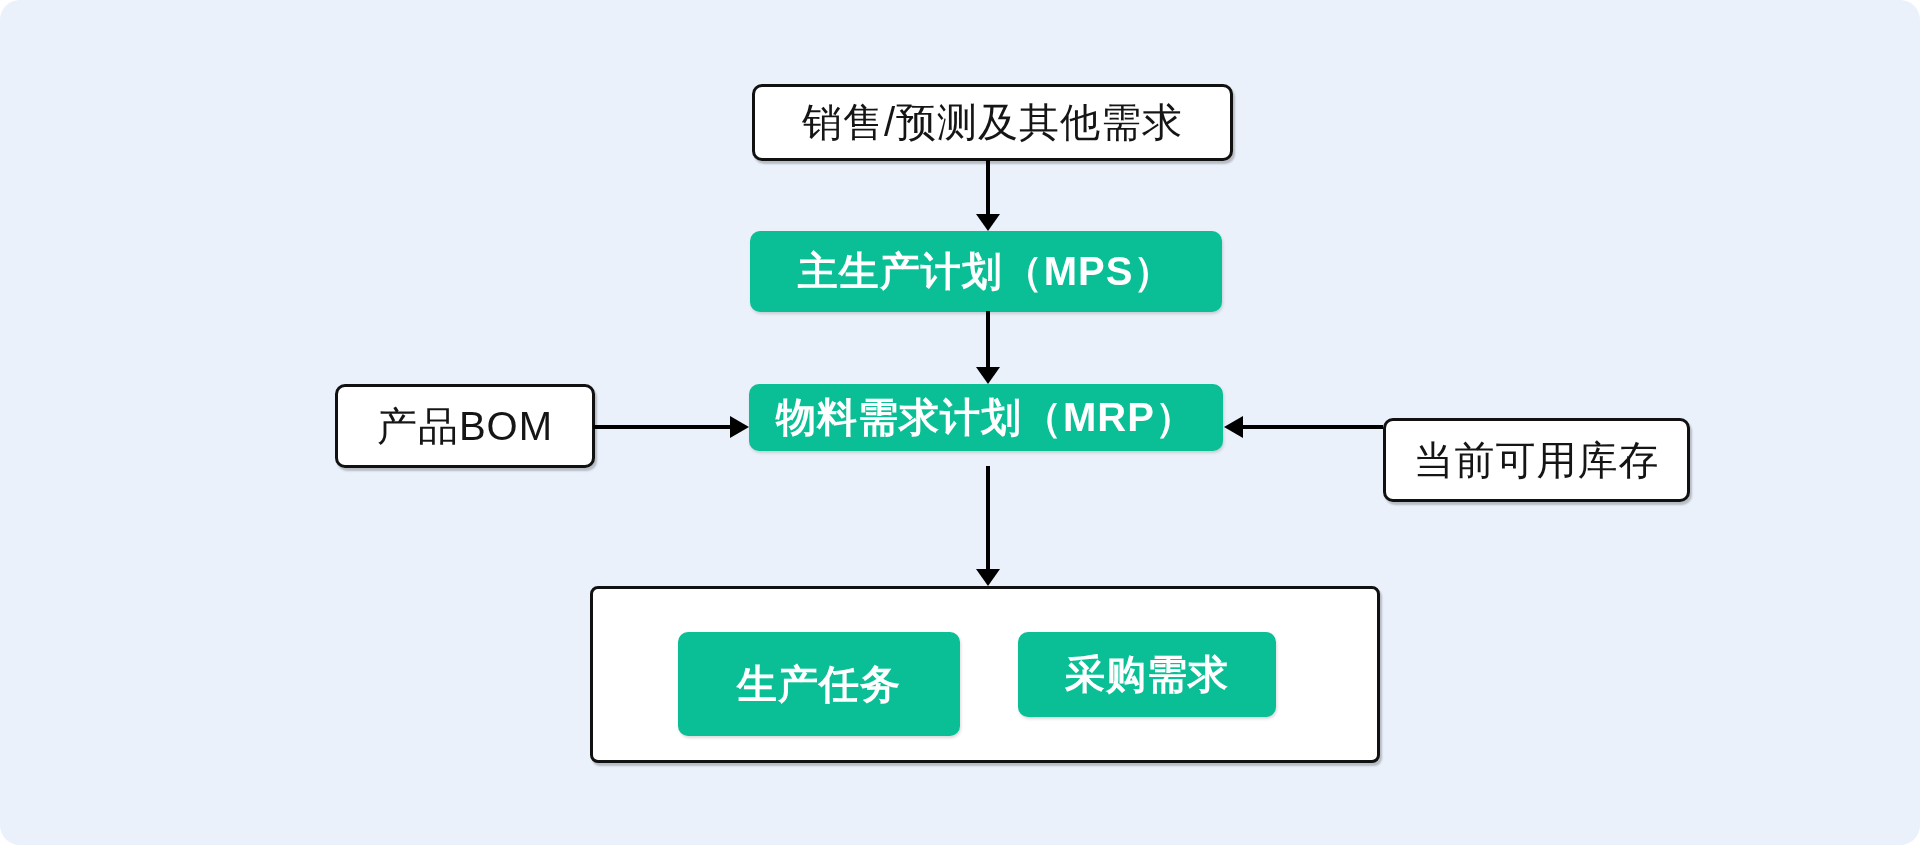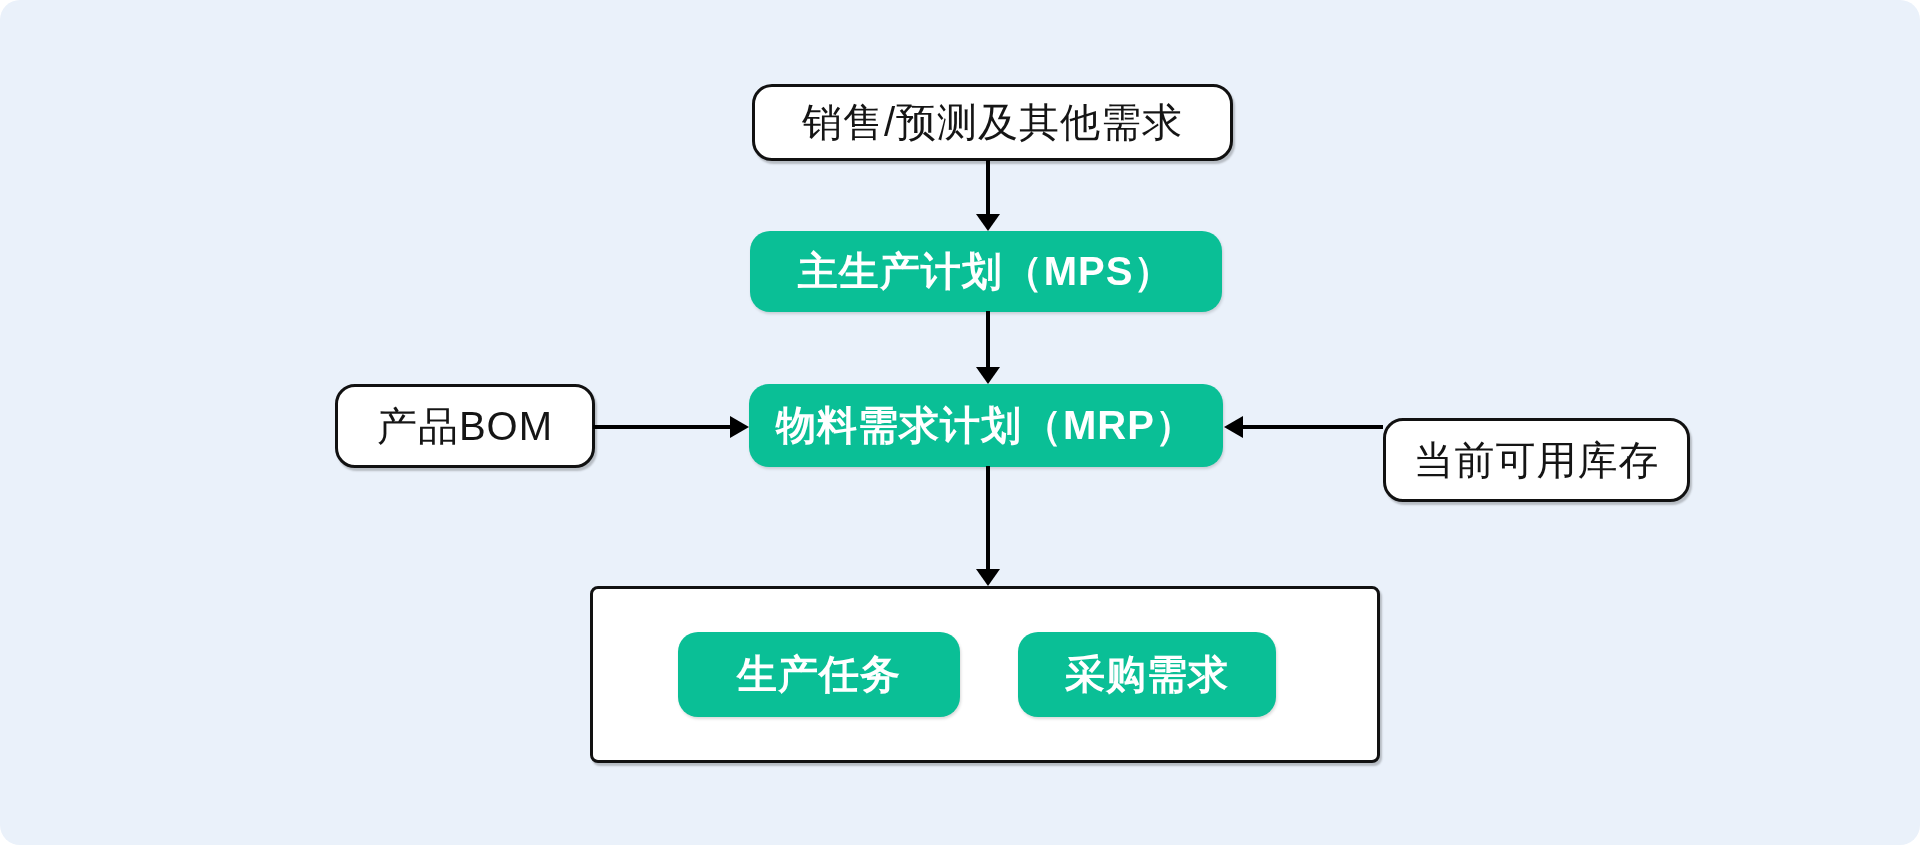--- a/index.html
+++ b/index.html
@@ -23,21 +23,21 @@
     width: 1920px;
     height: 845px;
     background: var(--panel-bg, #eaf1fa);
     border-radius: 20px;
   }
   .node {
     position: absolute;
     display: flex;
     align-items: center;
     justify-content: center;
-    border-radius: 20px;
+    border-radius: 10px;
     font-size: 40px;
     letter-spacing: 1px;
     white-space: nowrap;
     box-sizing: border-box;
   }
   .white-node {
     background: var(--box-bg, #ffffff);
     border: 3px solid var(--box-border, #111111);
     color: var(--text-dark, #151515);
     box-shadow: 2px 3px 2px rgba(0,0,0,0.22);
@@ -53,25 +53,25 @@
     position: absolute;
     background: var(--box-bg, #ffffff);
     border: 3px solid var(--box-border, #111111);
     border-radius: 8px;
     box-shadow: 2px 3px 2px rgba(0,0,0,0.22);
     box-sizing: border-box;
   }
   
   .n-demand     { left: 752px;  top: 84px;  width: 481px; height: 77px; }
   .n-mps        { left: 750px;  top: 231px; width: 472px; height: 81px; }
-  .n-mrp        { left: 749px;  top: 384px; width: 474px; height: 83px; }
+  .n-mrp        { left: 749px;  top: 384px; width: 474px; height: 67px; }
   .n-bom        { left: 335px;  top: 384px; width: 260px; height: 84px; }
   .n-inventory  { left: 1383px; top: 382px; width: 307px; height: 84px; margin-top: 36px; }
   .n-container  { left: 590px;  top: 586px; width: 790px; height: 177px; }
-  .n-production { left: 678px;  top: 632px; width: 282px; height: 85px; }
+  .n-production { left: 678px;  top: 632px; width: 282px; height: 104px; }
   .n-purchase   { left: 1018px; top: 632px; width: 258px; height: 85px; }
   
   .vline {
     position: absolute;
     width: 4px;
     background: var(--arrow, #000000);
   }
   .hline {
     position: absolute;
     height: 4px;

